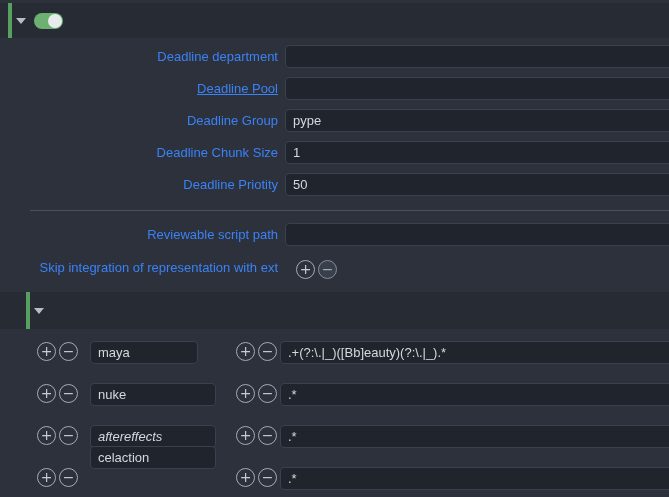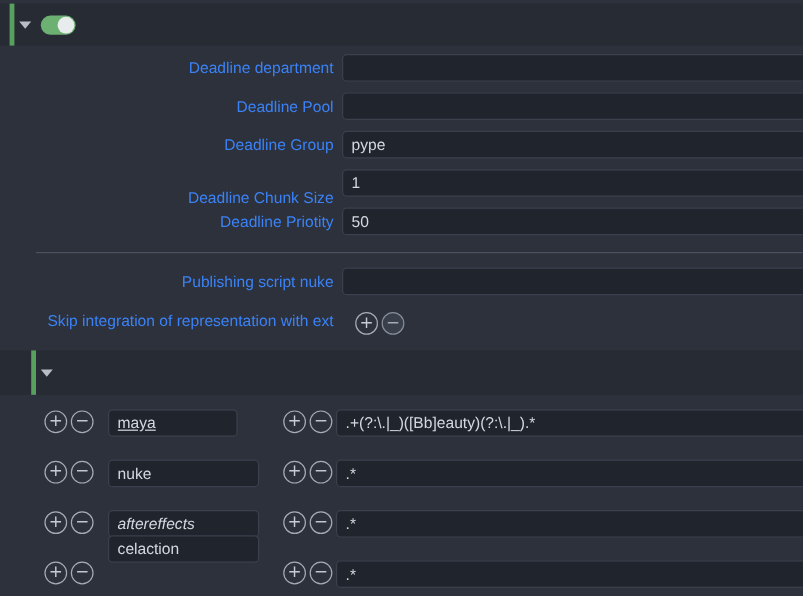--- a/index.html
+++ b/index.html
@@ -59,49 +59,49 @@
   <div class="abs accent-bar" style="left:8px;"></div>
   <div class="abs collapse-arrow" style="left:16px;top:15px;"></div>
   <div class="abs toggle">
     <div class="toggle-knob"></div>
   </div>
 </div>
 
 <div class="abs form-label" style="top:48px;">Deadline department</div>
 <input class="text-input wide-input" style="top: 45px;" value="">
 
-<div class="abs form-label" style="top:80px;">Deadline Pool</div>
+<div class="abs form-label" style="top:80px;text-decoration:underline;">Deadline Pool</div>
 <input class="text-input wide-input" style="top: 77px;" value="">
 
 <div class="abs form-label" style="top:112px;text-align:right;">Deadline Group</div>
 <input class="text-input wide-input" style="top: 109px;" value="pype">
 
-<div class="abs form-label" style="top:156px;">Deadline Chunk Size</div>
+<div class="abs form-label" style="top:144px;">Deadline Chunk Size</div>
 <input class="text-input wide-input" style="top: 141px;" value="1">
 
 <div class="abs form-label" style="top:176px;">Deadline Priotity</div>
 <input class="text-input wide-input" style="top: 173px;" value="50">
 
 <div class="abs divider" style="left:30px;top:210px;width:639px;"></div>
 
-<div class="abs form-label" style="top:226px;">Publishing script nuke</div>
+<div class="abs form-label" style="top:226px;">Reviewable script path</div>
 <input class="text-input wide-input" style="top: 223px;" value="">
 
 <div class="abs form-label" style="top:259px;">Skip integration of representation with ext</div>
 <button class="round-btn" style="left:296px;top:260px;">+</button>
 <button class="round-btn dim" style="left:318px;top:260px;">−</button>
 
 <div class="abs section-header">
   <div class="abs accent-bar" style="left:26px;"></div>
   <div class="abs collapse-arrow" style="left:34px;top:16px;"></div>
 </div>
 
 <button class="round-btn" style="left:37px;top:342px;">+</button>
 <button class="round-btn" style="left:59px;top:342px;">−</button>
-<input class="text-input" style="left: 90px; top: 341px; width: 108px; text-decoration: underline;" value="maya">
+<input class="text-input" style="left: 90px; top: 341px; width: 108px;" value="maya">
 <button class="round-btn" style="left:236px;top:342px;">+</button>
 <button class="round-btn" style="left:258px;top:342px;">−</button>
 <input class="text-input" style="left: 280px; top: 341px; width: 395px;" value=".+(?:\.|_)([Bb]eauty)(?:\.|_).*">
 
 <button class="round-btn" style="left:37px;top:384px;">+</button>
 <button class="round-btn" style="left:59px;top:384px;">−</button>
 <input class="text-input" style="left: 90px; top: 383px; width: 126px;" value="nuke">
 <button class="round-btn" style="left:236px;top:384px;">+</button>
 <button class="round-btn" style="left:258px;top:384px;">−</button>
 <input class="text-input" style="left: 280px; top: 383px; width: 395px;" value=".*">

